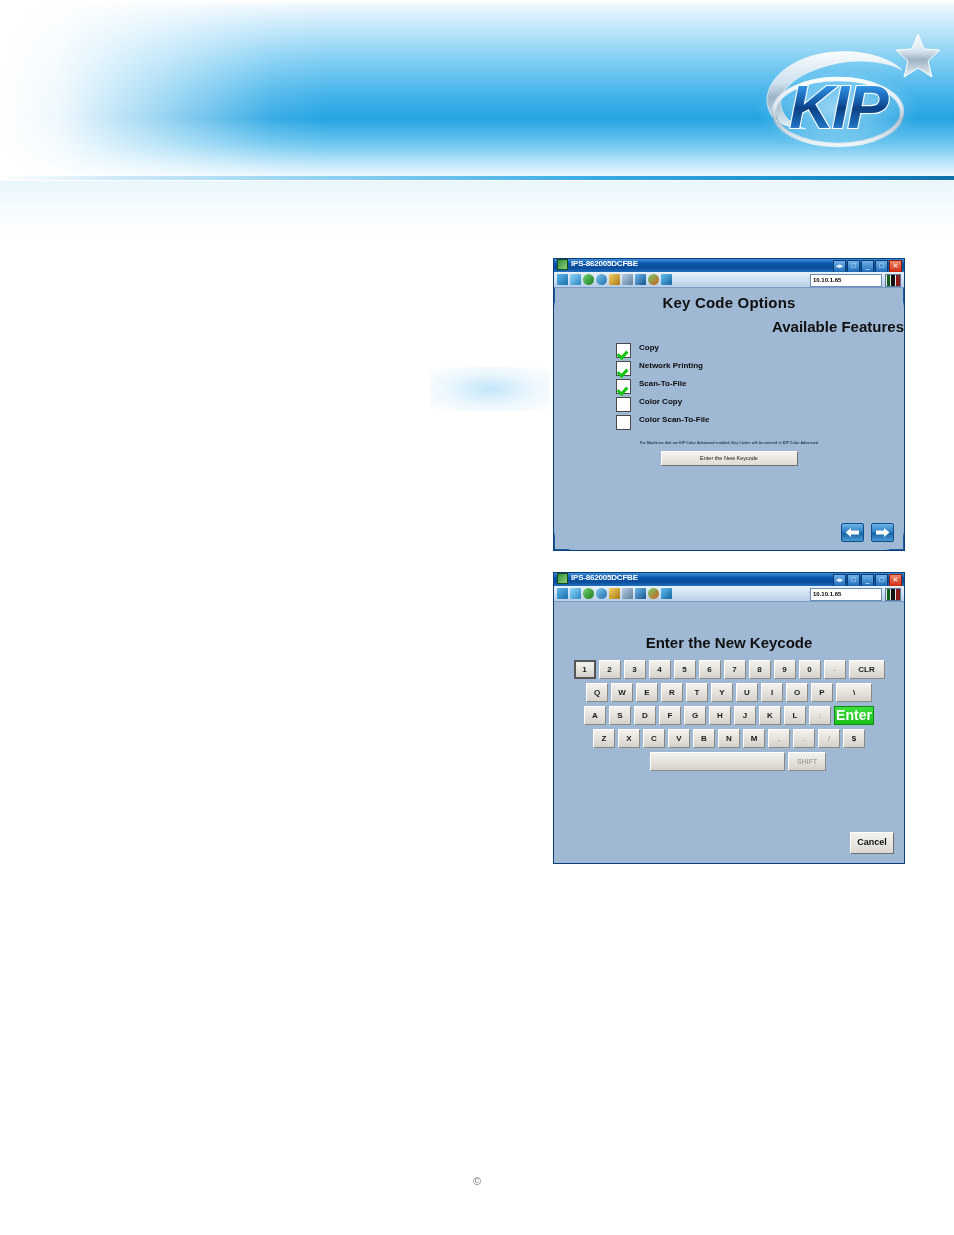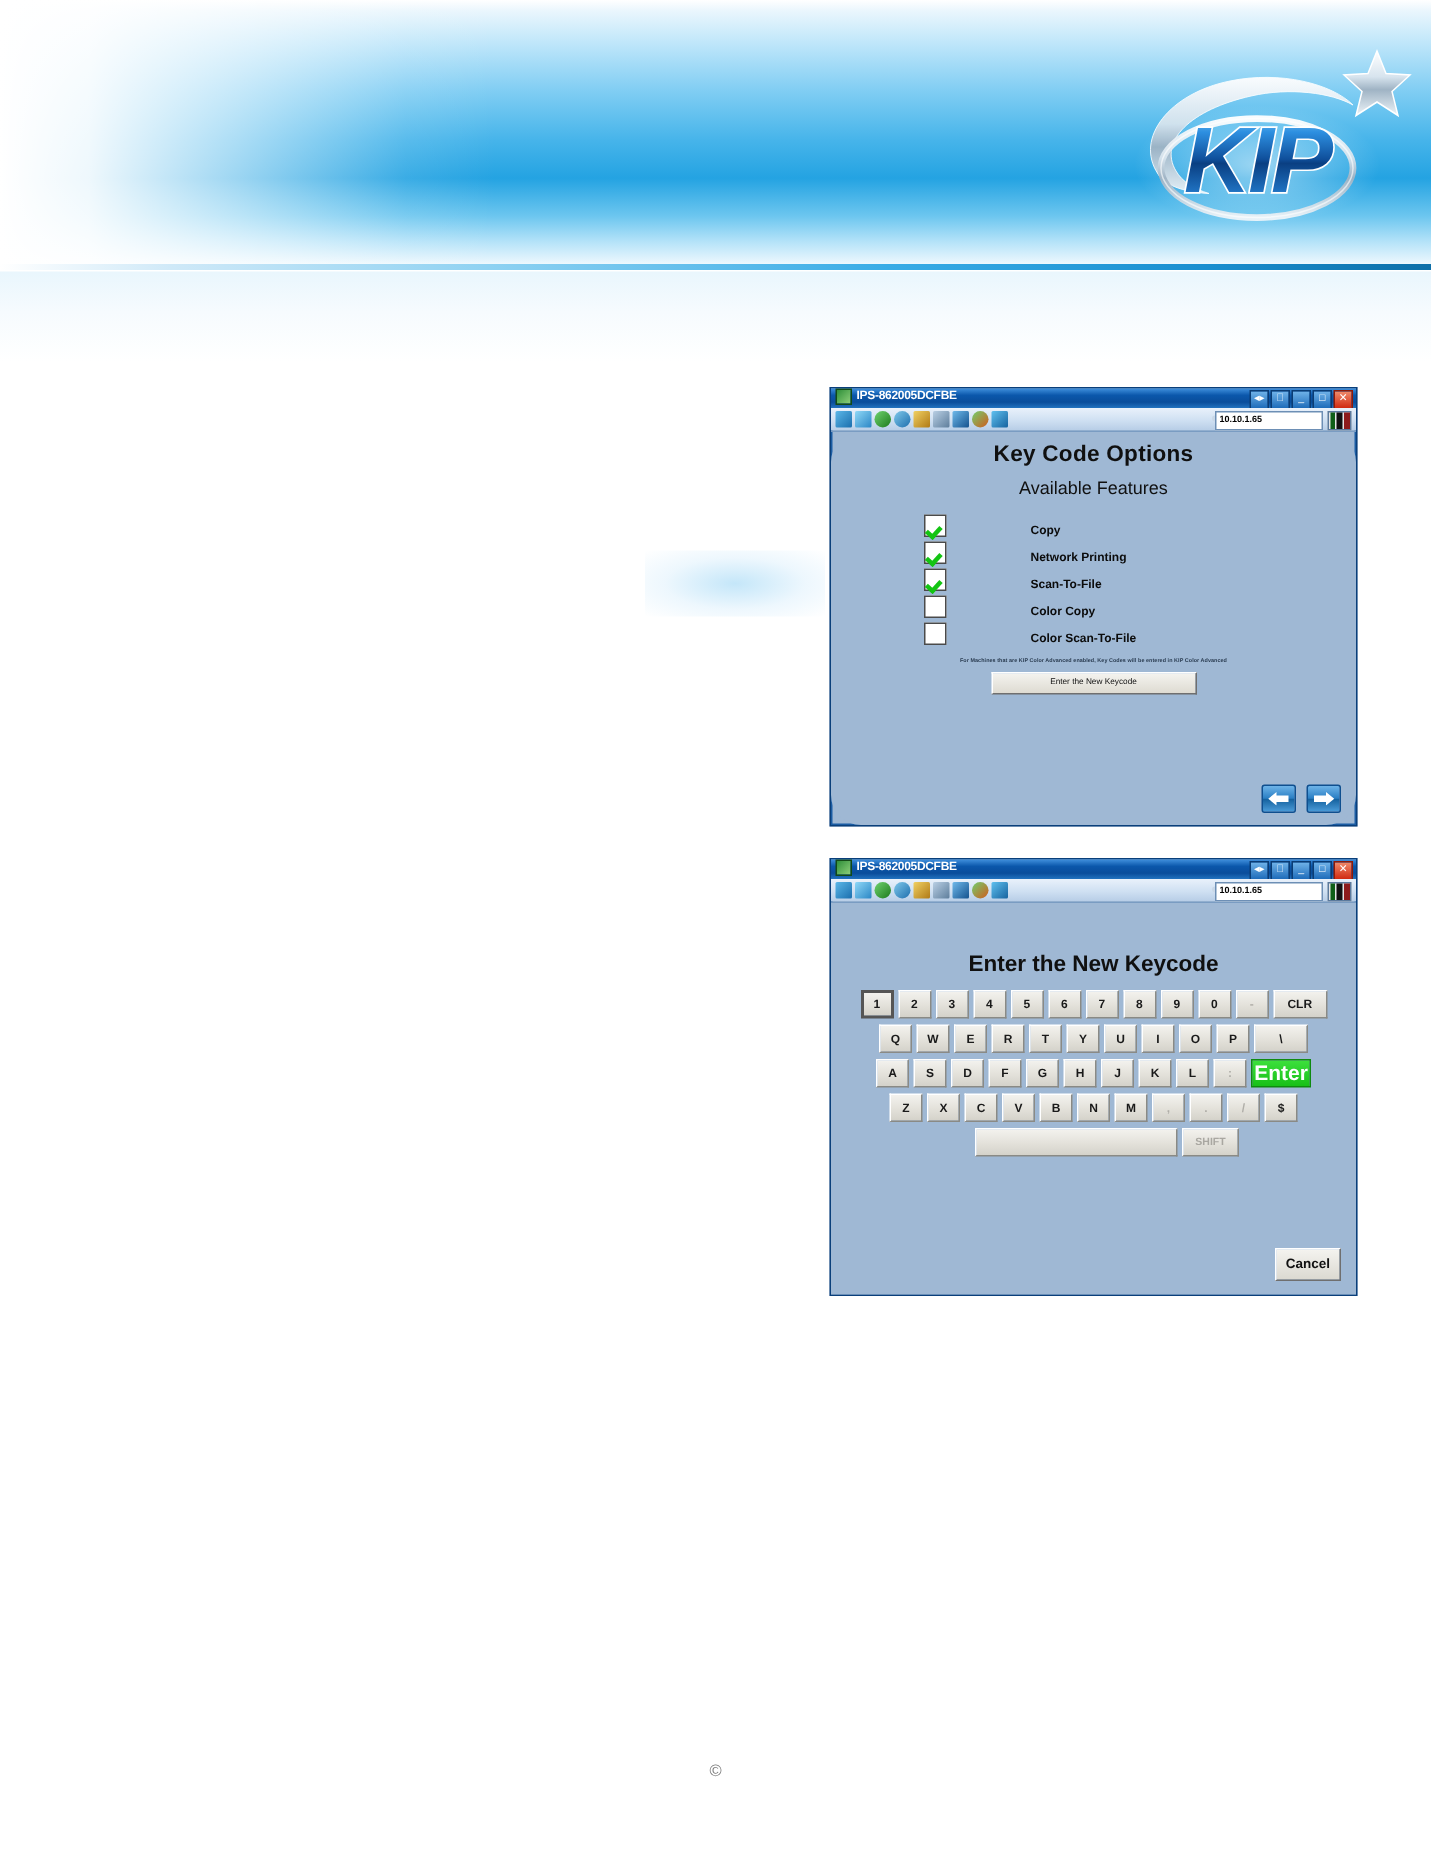--- a/index.html
+++ b/index.html
@@ -89,25 +89,25 @@
   .bars i:nth-child(3){background:#8d1b1b;}
 
   .winbody{position:relative;background:#9fb8d4;width:100%;}
 
   
   .kc-title{
     text-align:center;font-size:15px;font-weight:bold;color:#101010;
     padding-top:6px;letter-spacing:0.2px;
   }
   .kc-sub{
-    text-align:center;font-size:12px;font-weight:normal;color:#101010;
+    text-align:right;font-size:15px;font-weight:bold;color:#101010;
     padding-top:7px;
   }
   .feat-list{margin-top:8px;padding-left:62px;}
-  .feat-row{display:flex;align-items:flex-end;height:18px;gap:48px;}
+  .feat-row{display:flex;align-items:flex-start;height:18px;}
   .chk{
     width:13px;height:13px;background:#ffffff;border:1px solid #4a4a4a;
     position:relative;flex:0 0 auto;margin-right:8px;
   }
   .chk.on::after{
     content:"";position:absolute;left:2px;top:5px;width:4px;height:7px;
     border:solid #13c413;border-width:0 3px 3px 0;transform:rotate(42deg);
   }
   .feat-label{font-size:8px;font-weight:bold;color:#0b0b0b;white-space:nowrap;}
 

